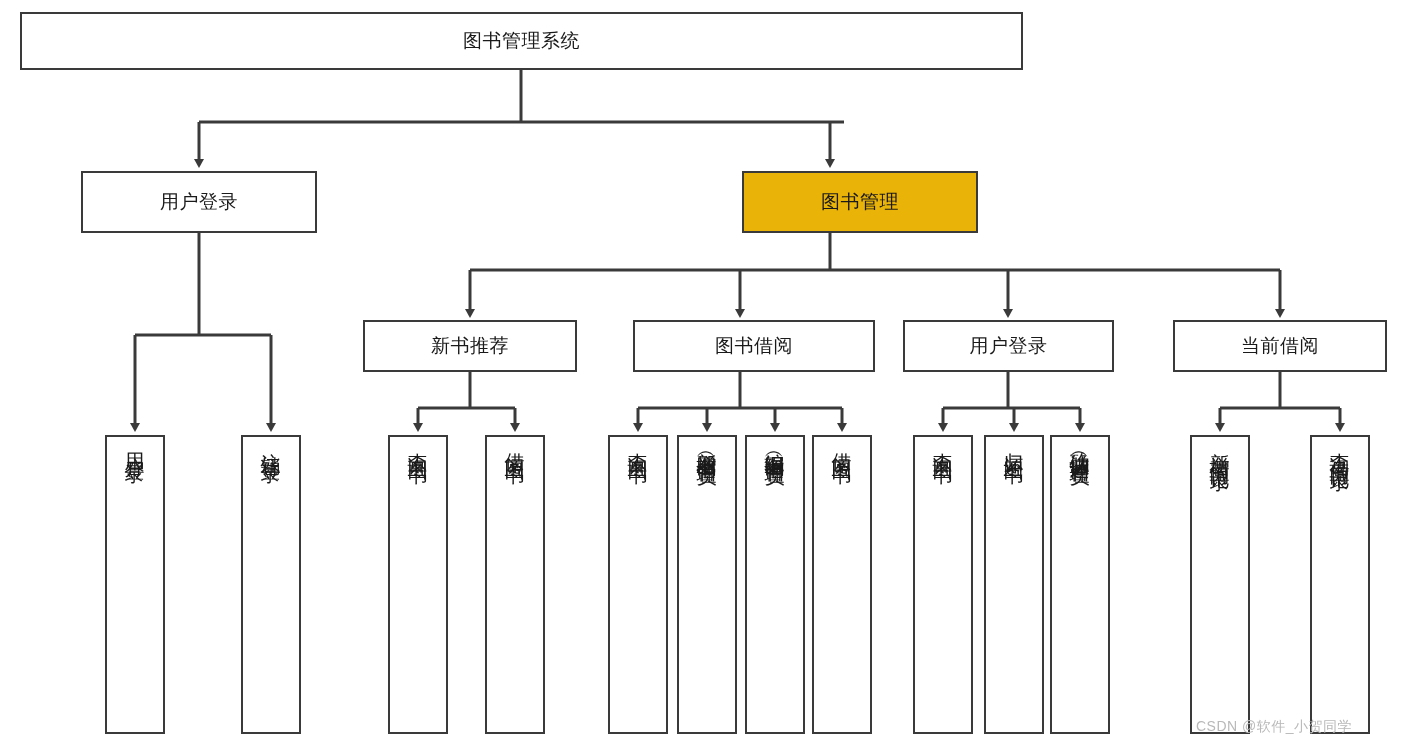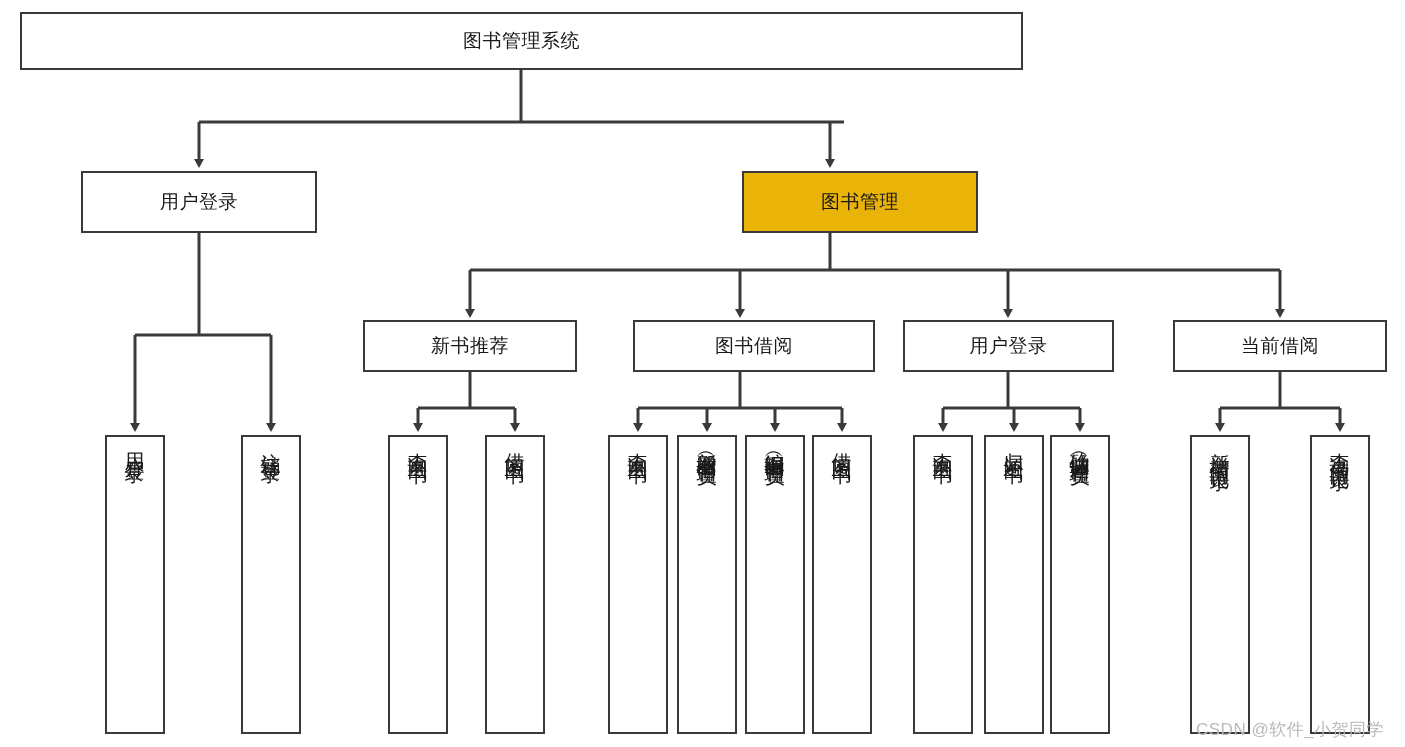--- a/index.html
+++ b/index.html
@@ -59,21 +59,21 @@
     letter-spacing: 4px;
     line-height: 1;
     margin: 0 auto;
   }
   .node.vert.tall .label {
     font-size: 20px;
     letter-spacing: 2px;
   }
   .watermark {
     position: absolute;
-    font-size: 17px;
+    font-size: 14px;
     color: #b9b9b9;
     white-space: nowrap;
     letter-spacing: 0.5px;
   }
 </style>
 </head>
 <body>
 
 <div id="canvas">
 

